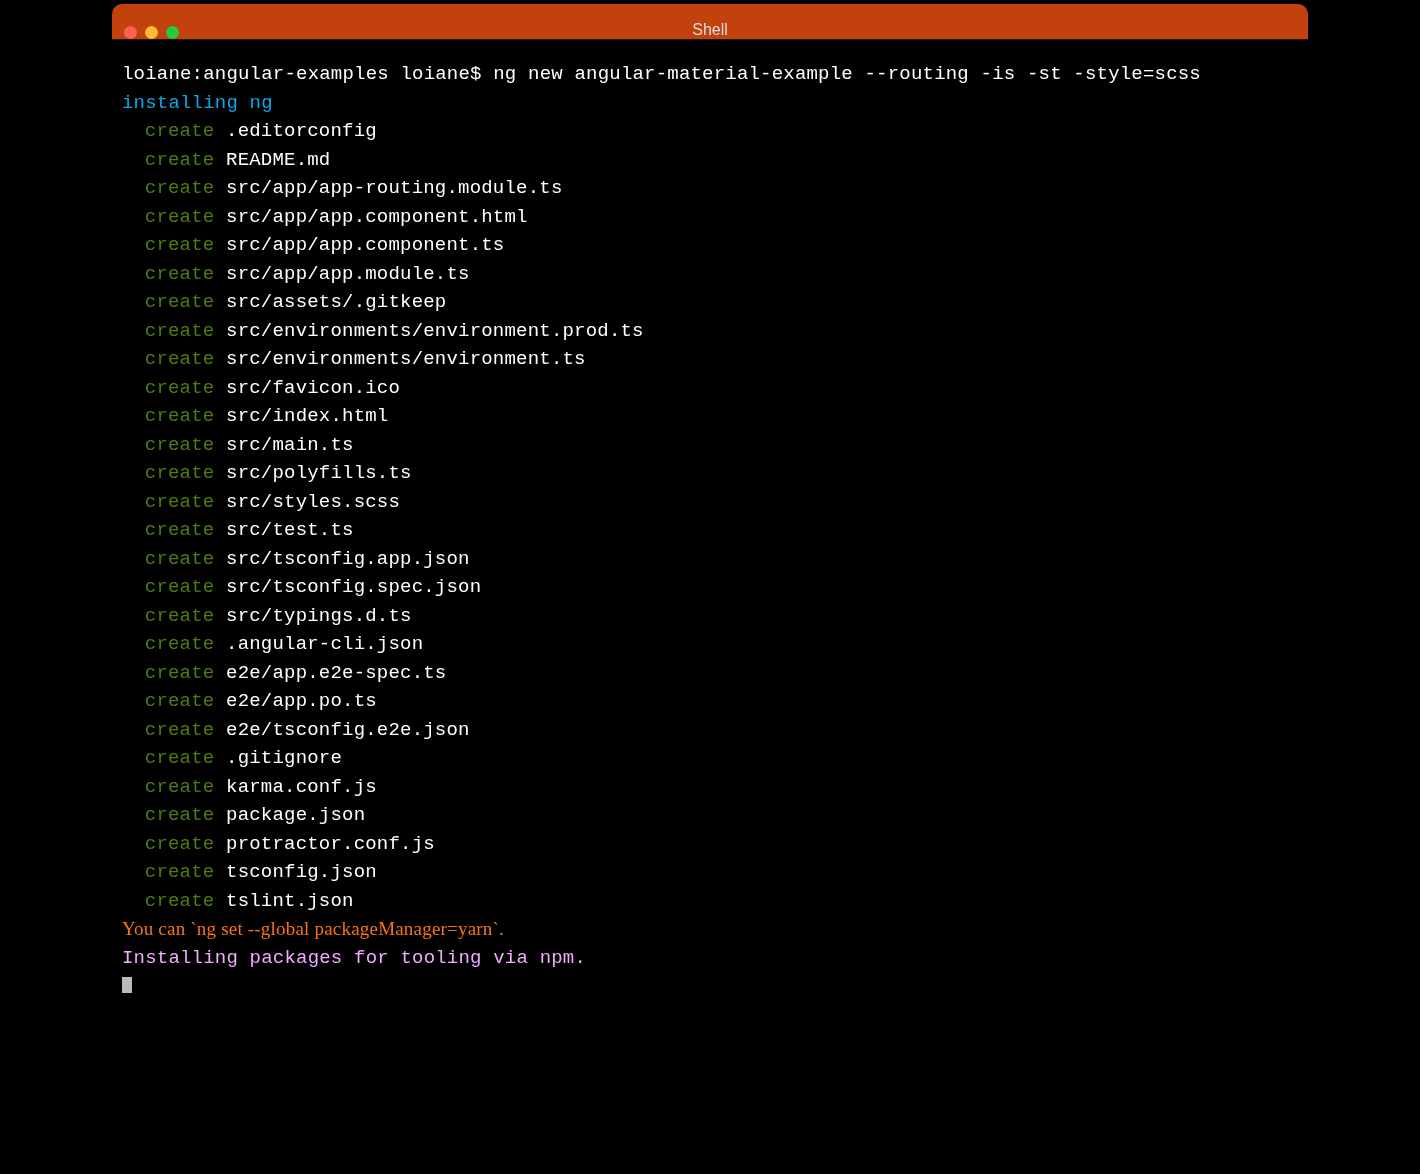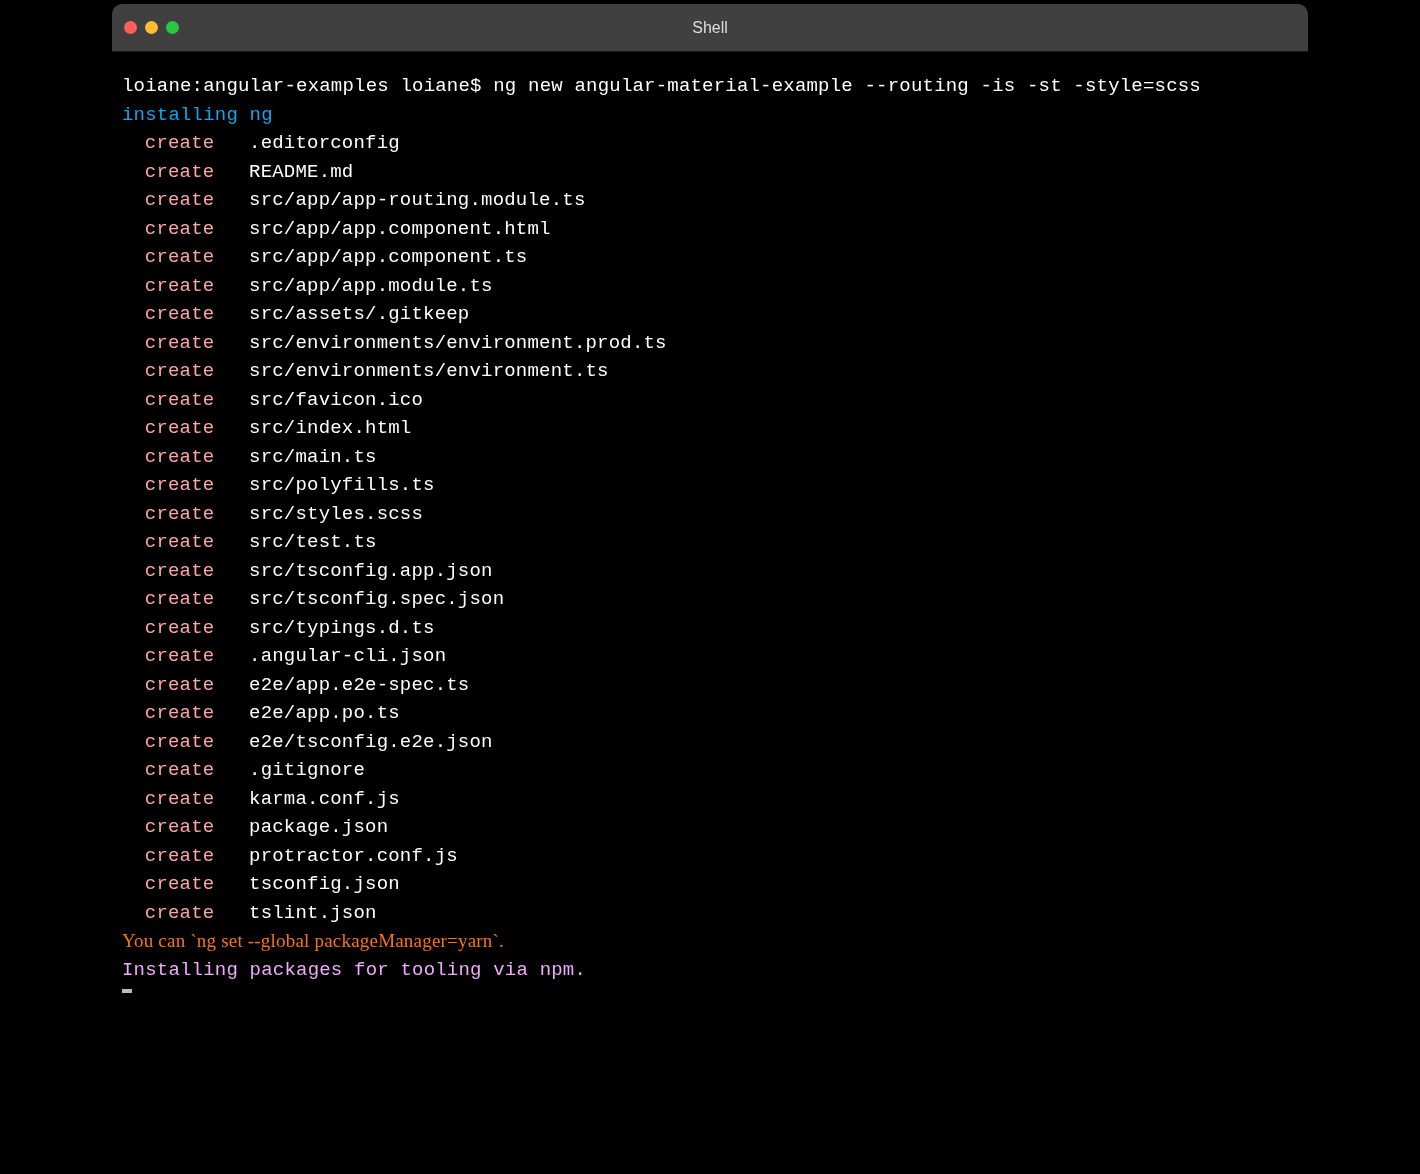--- a/index.html
+++ b/index.html
@@ -15,24 +15,24 @@
     height: 989px;
     margin: 0 auto;
     background: #000;
     border-radius: 10px;
     overflow: hidden;
     box-shadow: 0 10px 40px rgba(0,0,0,0.5);
     position: relative;
     top: 4px;
   }
   .titlebar {
-    height: 48px;
-    background: #404040;
+    height: 36px;
+    background: #c2410c;
     display: flex;
-    align-items: center;
+    align-items: flex-end;
     position: relative;
     border-bottom: 1px solid #1a1a1a;
   }
   .traffic-lights {
     display: flex;
     gap: 8px;
     padding-left: 12px;
     position: absolute;
     left: 0;
   }
@@ -56,22 +56,22 @@
     padding: 20px 10px;
     color: #fff;
     font-size: 19px;
     line-height: 28.5px;
     white-space: pre;
     font-family: "SF Mono", Menlo, Monaco, "Courier New", monospace;
     letter-spacing: 0.2px;
   }
   .prompt-line { color: #ffffff; }
   .install-line { color: #0ea5e9; }
-  .create-label { color: #fca5a5; }
-  .file-name { color: #ffffff; margin-left: 23px; }
+  .create-label { color: #4d7c0f; }
+  .file-name { color: #ffffff; }
   .yellow-line { color: #f97316; font-family: Liberation Serif, serif; }
   .green-line { color: #f0abfc; }
   .indent { display: inline-block; width: 2ch; }
   .cursor {
     display: inline-block;
     width: 10px;
     height: 20px;
     background: #bbb;
     vertical-align: text-bottom;
     margin-top: 2px;

